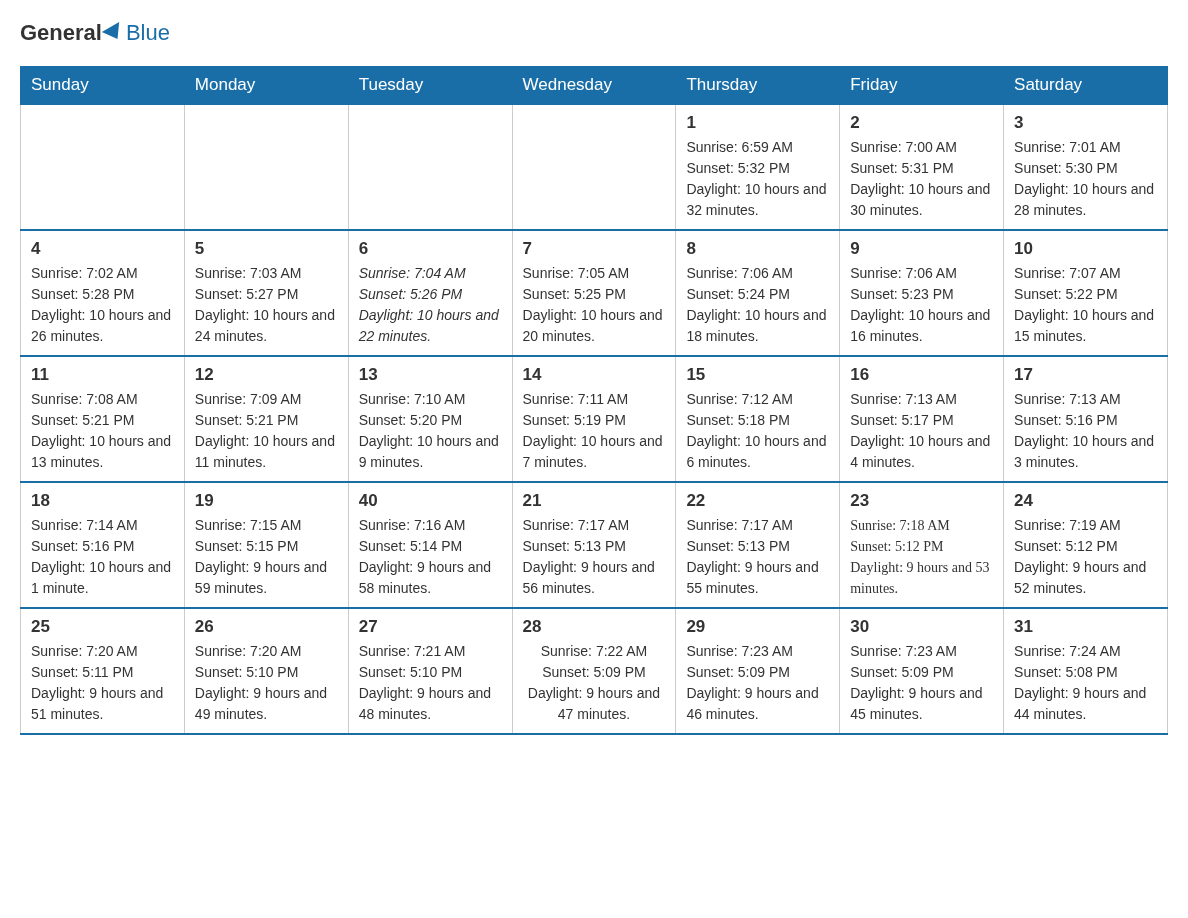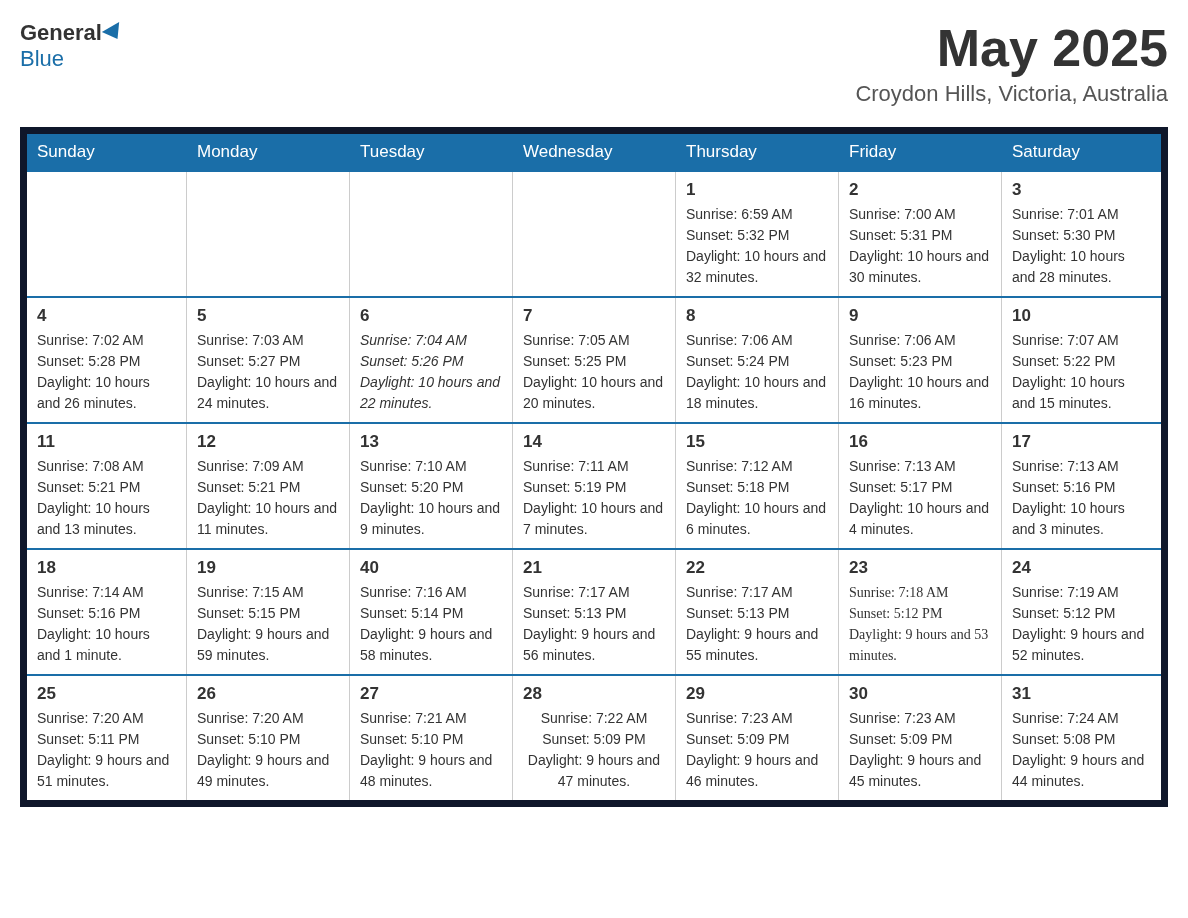--- a/index.html
+++ b/index.html
@@ -12,21 +12,21 @@
       min-height: 918px;
     }
     .header {
       display: flex;
       justify-content: space-between;
       align-items: flex-start;
       margin-bottom: 20px;
     }
     .logo {
       display: flex;
-      flex-direction: column;
+      flex-direction: row;
       align-items: flex-start;
     }
     .logo-text {
       display: flex;
       align-items: center;
       font-size: 22px;
       font-weight: bold;
       color: #333;
     }
     .logo-general { color: #333; }
@@ -55,21 +55,21 @@
       line-height: 1.1;
     }
     .location-title {
       font-size: 22px;
       color: #555;
       margin-top: 4px;
     }
     .calendar-table {
       width: 100%;
       border-collapse: collapse;
-      border: 7px solid #0f172a;
+      border: 1px solid #0f172a;
     }
     .calendar-table th {
       background-color: #1a6ea8;
       color: #fff;
       font-size: 17px;
       font-weight: normal;
       padding: 8px 10px;
       text-align: left;
       border: 1px solid #1a6ea8;
     }
@@ -107,24 +107,20 @@
 <div class="header">
   <div class="logo">
     <div class="logo-text">
       <span class="logo-general">General</span>
       <span class="logo-arrow"></span>
     </div>
     <div>
       <span class="logo-blue">Blue</span>
     </div>
   </div>
-  <div class="title-block">
-    <div class="month-title">May 2025</div>
-    <div class="location-title">Croydon Hills, Victoria, Australia</div>
-  </div>
 </div>
 
 <table class="calendar-table">
   <thead>
     <tr>
     <th>Sunday</th>
         <th>Monday</th>
         <th>Tuesday</th>
         <th>Wednesday</th>
         <th>Thursday</th>

